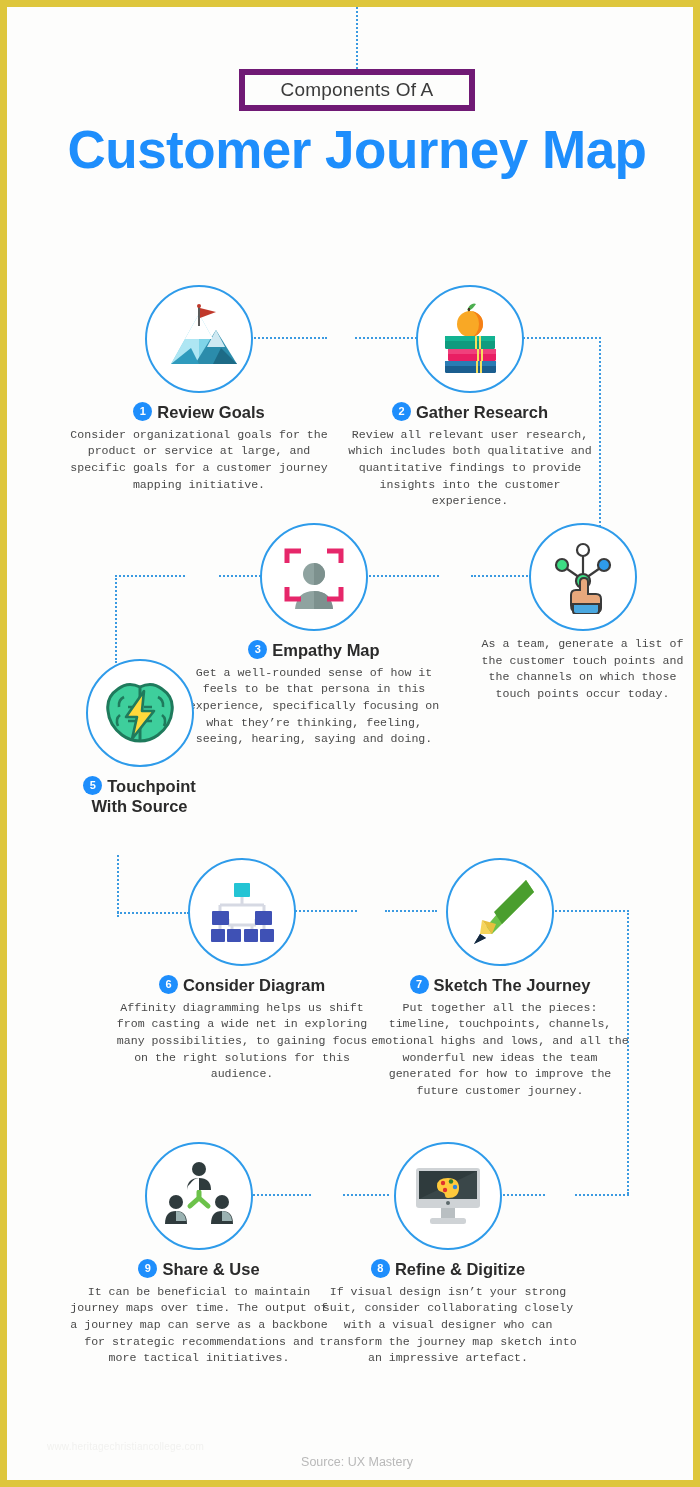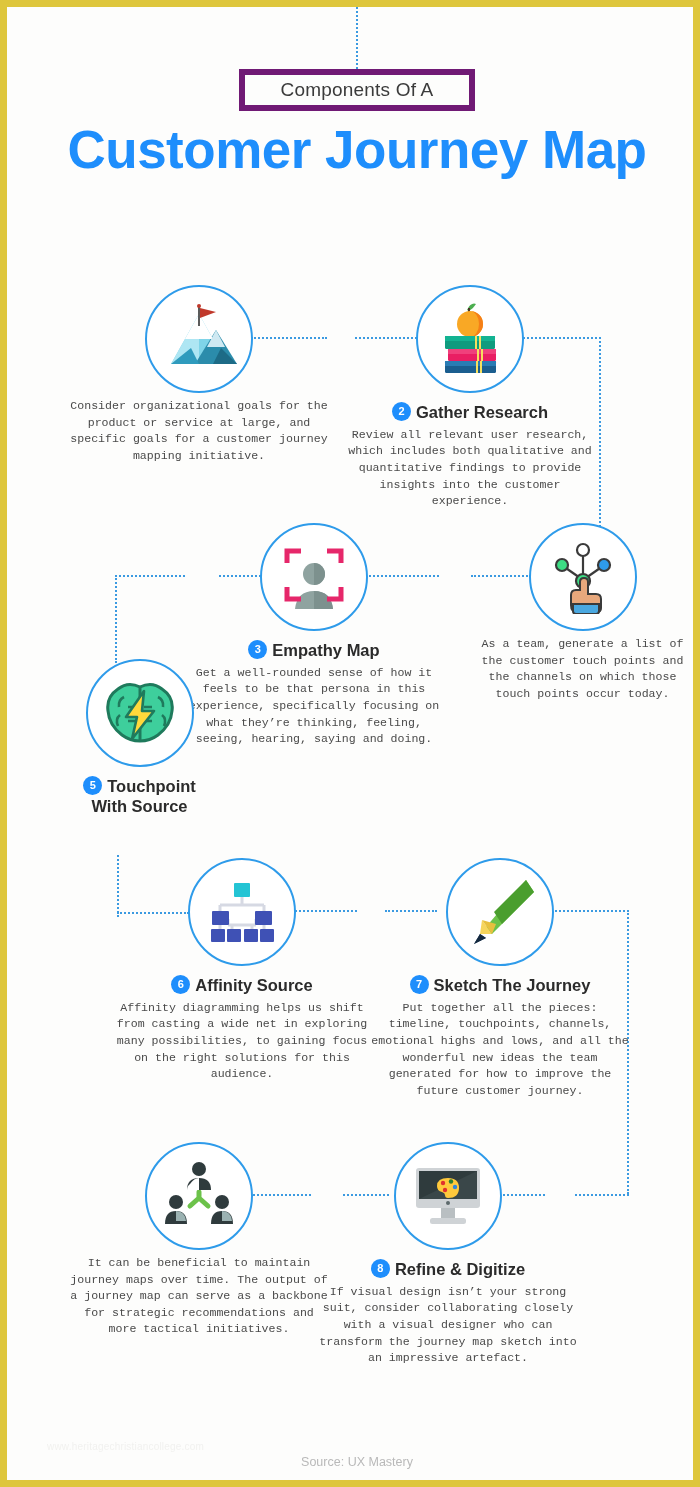--- a/index.html
+++ b/index.html
@@ -222,20 +222,23 @@
         <polygon points="38,10 38,60 10,60" fill="#aee6f3"></polygon>
         <polygon points="55,26 76,60 34,60" fill="#2b8cab"></polygon>
         <polygon points="38,10 52,35 24,35" fill="#ffffff"></polygon>
         <polygon points="55,26 64,43 46,43" fill="#cfe9f2"></polygon>
         <polygon points="10,60 38,60 30,44" fill="#2f9bbd"></polygon>
         <polygon points="60,44 76,60 52,60" fill="#1d6b86"></polygon>
         <rect x="37" y="2" width="2" height="20" fill="#5b5b5b"></rect>
         <polygon points="39,4 55,8 39,14" fill="#c0392b"></polygon>
         <circle cx="38" cy="2" r="2" fill="#c0392b"></circle>
       </svg>
+    </div>
+    <div class="step-head">
+      <span class="badge">1</span><span class="step-title">Review Goals</span>
     </div>
     <div class="step-body">Consider organizational goals for the product or service at large, and specific goals for a customer journey mapping initiative.</div>
   </div>
 
   <div class="step" style="left:333px; top:278px; width:260px;">
     <div class="circle">
       <svg width="78" height="74" viewBox="0 0 78 74">
         <path d="M36 8 q4 -8 9 -6 q-3 5 -7 7 Z" fill="#4caf50"></path>
         <rect x="37" y="6" width="2" height="7" fill="#4a3728"></rect>
         <circle cx="39" cy="22" r="13" fill="#f9a825"></circle>
@@ -320,21 +323,21 @@
         <rect x="28" y="2" width="16" height="14" rx="1" fill="#24c4d4"></rect>
         <rect x="6" y="30" width="17" height="14" rx="1" fill="#3f51b5"></rect>
         <rect x="49" y="30" width="17" height="14" rx="1" fill="#3f51b5"></rect>
         <rect x="5" y="48" width="14" height="13" rx="1" fill="#3f51b5"></rect>
         <rect x="21" y="48" width="14" height="13" rx="1" fill="#3f51b5"></rect>
         <rect x="38" y="48" width="14" height="13" rx="1" fill="#3f51b5"></rect>
         <rect x="54" y="48" width="14" height="13" rx="1" fill="#3f51b5"></rect>
       </svg>
     </div>
     <div class="step-head">
-      <span class="badge">6</span><span class="step-title">Affinity Source</span>
+      <span class="badge">6</span><span class="step-title">Consider Diagram</span>
     </div>
     <div class="step-body">Affinity diagramming helps us shift from casting a wide net in exploring many possibilities, to gaining focus on the right solutions for this audience.</div>
   </div>
 
   <div class="step" style="left:363px; top:851px; width:260px;">
     <div class="circle">
       <svg width="76" height="72" viewBox="0 0 76 72">
         <polygon points="64,4 72,16 30,58 18,58" fill="#6cc24a"></polygon>
         <polygon points="64,4 72,16 40,48 32,36" fill="#4a9e2e"></polygon>
         <polygon points="30,58 18,58 20,44" fill="#f6d55c"></polygon>
@@ -379,19 +382,22 @@
         <path d="M24 28 q0 -12 12 -12 q12 0 12 12 Z" fill="#2f3b3d"></path>
         <path d="M27 22 q4 -6 9 -6 v12 h-12 q0 -4 3 -6 Z" fill="#ffffff"></path>
         <circle cx="13" cy="40" r="7" fill="#2f3b3d"></circle>
         <path d="M2 62 q0 -13 11 -13 q11 0 11 13 Z" fill="#2f3b3d"></path>
         <path d="M13 49 q9 0 10 10 h-10 Z" fill="#9bb2b2"></path>
         <circle cx="59" cy="40" r="7" fill="#2f3b3d"></circle>
         <path d="M48 62 q0 -13 11 -13 q11 0 11 13 Z" fill="#2f3b3d"></path>
         <path d="M59 49 q9 0 10 10 h-10 Z" fill="#9bb2b2"></path>
       </svg>
     </div>
+    <div class="step-head">
+      <span class="badge">9</span><span class="step-title">Share &amp; Use</span>
+    </div>
     <div class="step-body">It can be beneficial to maintain journey maps over time.  The output of a journey map can serve as a backbone for strategic recommendations and more tactical initiatives.</div>
   </div>
 
   <div class="watermark">www.heritagechristiancollege.com</div>
   <div class="source">Source: UX Mastery</div>
 
 </div>
 
 </body></html>

